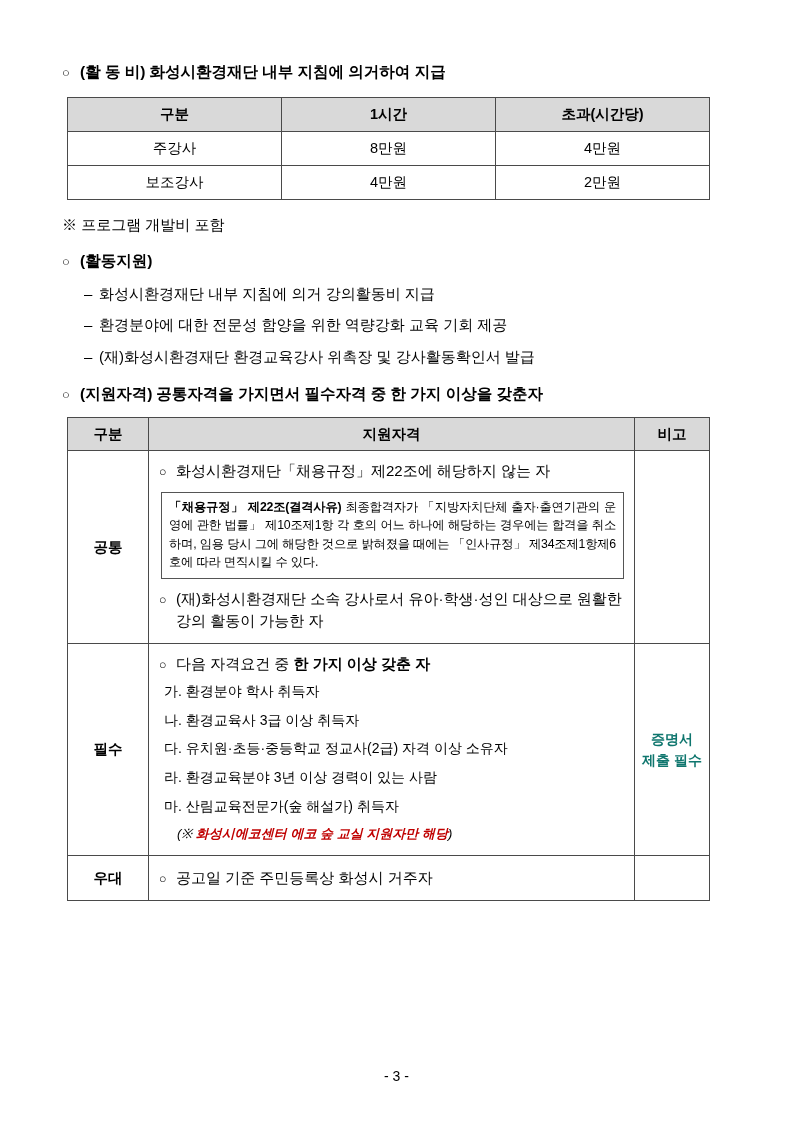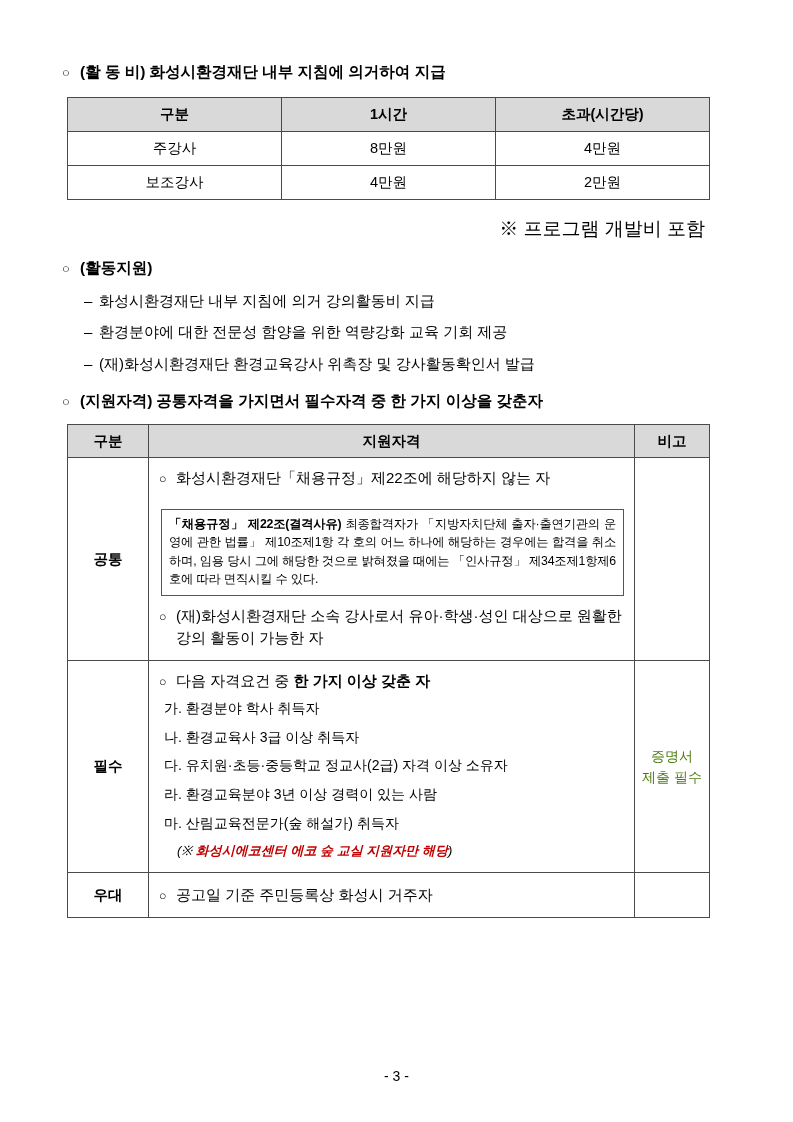--- a/index.html
+++ b/index.html
@@ -70,22 +70,21 @@
     height: 31px;
     text-align: center;
     font-size: 14.5px;
     vertical-align: middle;
   }
   .fee-table th {
     background: #d9d9d9;
     font-weight: bold;
   }
   .fee-note {
-    text-align: right;
-    font-size: 19px;
+    font-size: 15px;
     margin: 16px 26px 0 0;
   }
 
   
   .qual-table {
     width: 643px;
     margin: 12px 0 0 5px;
     table-layout: fixed;
   }
   .qual-table th, .qual-table td {
@@ -100,22 +99,22 @@
     font-weight: bold;
   }
   .qual-table td.cat {
     text-align: center;
     font-weight: bold;
     width: 78px;
   }
   .qual-table td.note {
     text-align: center;
     width: 72px;
-    color: #4d7c0f;
-    font-weight: normal;
+    color: #0f766e;
+    font-weight: bold;
     line-height: 1.5;
     font-size: 14px;
   }
   .qual-table td.body {
     padding: 9px 10px 10px 10px;
   }
   .item {
     display: flex;
     align-items: baseline;
     font-size: 15px;
@@ -132,21 +131,21 @@
   }
   .item .txt b { font-weight: bold; }
   .sub {
     font-size: 14px;
     line-height: 1.55;
     margin: 3px 0 7px 5px;
   }
   .regbox {
     border: 1px solid #555555;
     padding: 5px 7px 6px 7px;
-    margin: 20px 0 9px 2px;
+    margin: 10px 0 9px 2px;
     font-size: 12.3px;
     line-height: 1.5;
     letter-spacing: -0.2px;
     text-align: justify;
   }
   .regbox .bold-head {
     font-weight: bold;
   }
   .red {
     color: #c00000;

